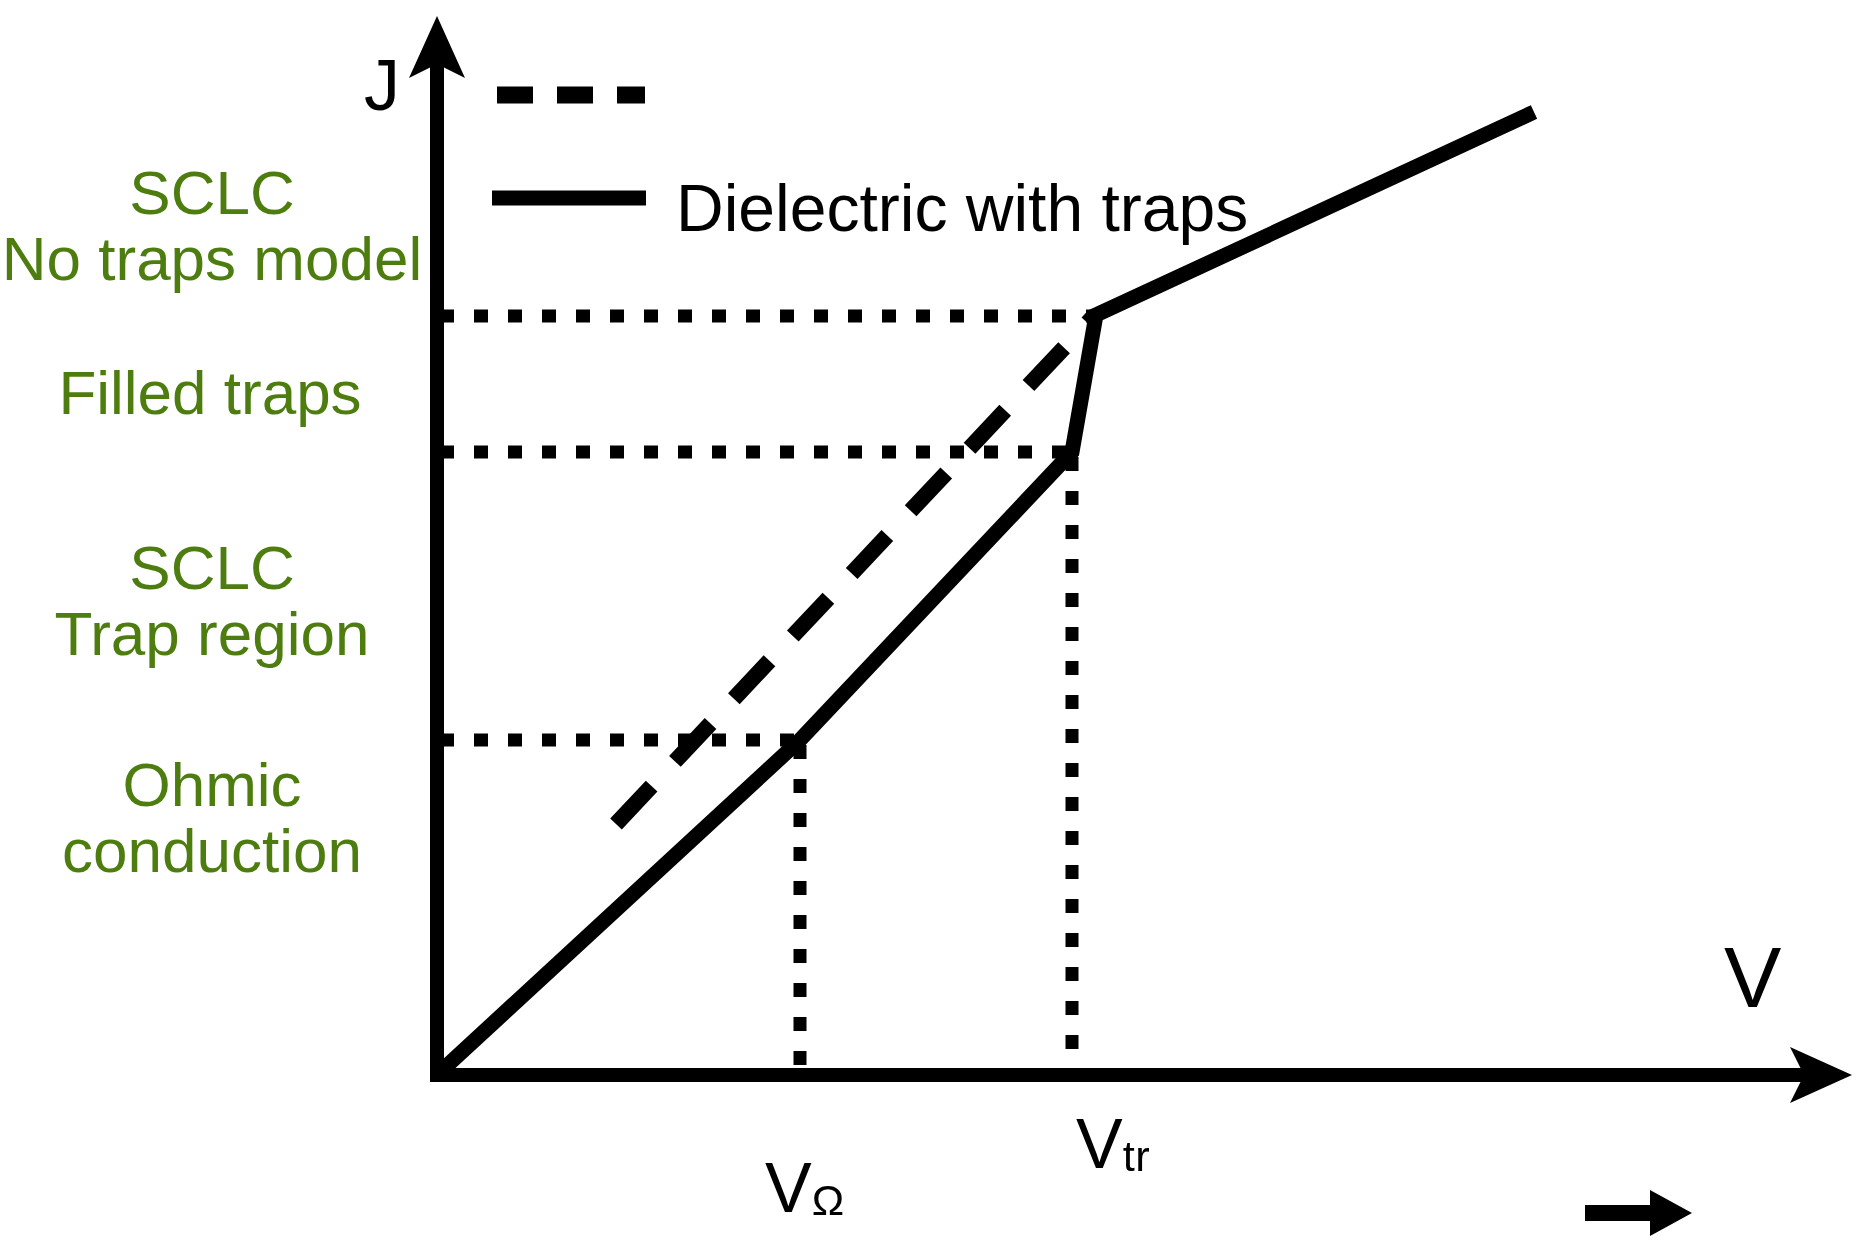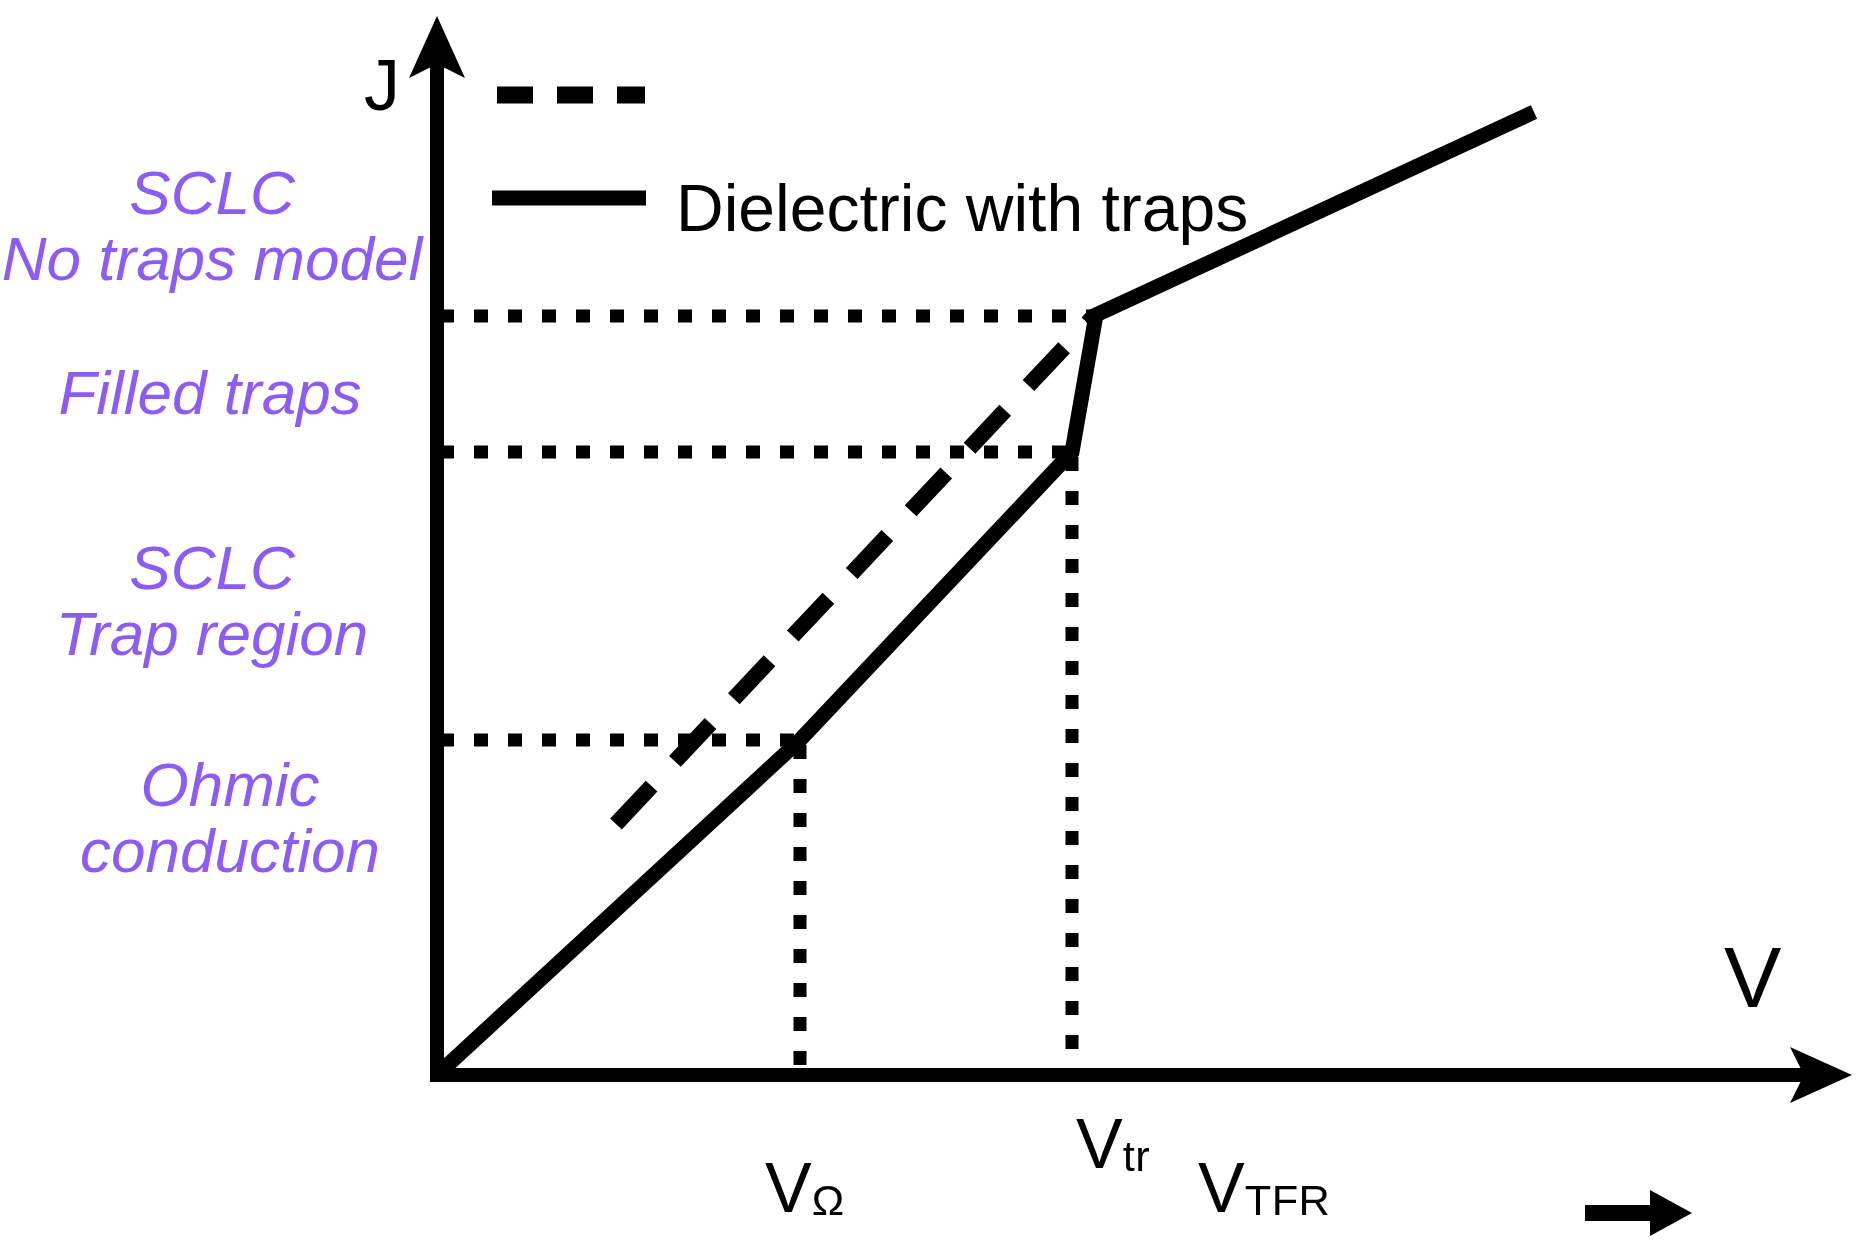--- a/index.html
+++ b/index.html
@@ -25,22 +25,21 @@
     width: 1866px;
     height: 1259px;
   }
   .region-label {
     position: absolute;
     text-align: center;
     line-height: 1.07;
     font-size: 62px;
     font-weight: 400;
     white-space: pre-line;
-    color: #8b5cf6;
-    font-style: italic;
+    color: #4d7c0f;
   }
   .axis-name {
     position: absolute;
     font-size: 72px;
     font-weight: 400;
     color: #000;
   }
   .legend-text {
     position: absolute;
     font-size: 66px;
@@ -119,28 +118,25 @@
   <div class="axis-name" style="left:1724px; top:928px; font-size:86px;">V</div>
 
   <div class="region-label" style="left:0px; top:160px; width:424px;">SCLC
 No traps model</div>
 
   <div class="region-label" style="left:0px; top:360px; width:420px;">Filled traps</div>
 
   <div class="region-label" style="left:0px; top:535px; width:424px;">SCLC
 Trap region</div>
 
-  <div class="region-label" style="left:0px; top:752px; width:424px;padding-left:18px;">Ohmic
+  <div class="region-label" style="left:0px; top:752px; width:424px;">Ohmic
 conduction</div>
 
   <div class="tick-label" style="left:765px; top:1148px;">
     <span>V</span><sub>Ω</sub>
   </div>
 
   <div class="tick-label" style="left:1040px; top:1104px;margin-left:36px;">
     <span>V</span><sub>tr</sub>
   </div>
 
-  <div class="tick-label" style="left:1198px; top:1148px;">
-    <span>V</span><sub>TFR</sub>
-  </div>
 
 </div>
 
 </body></html>

